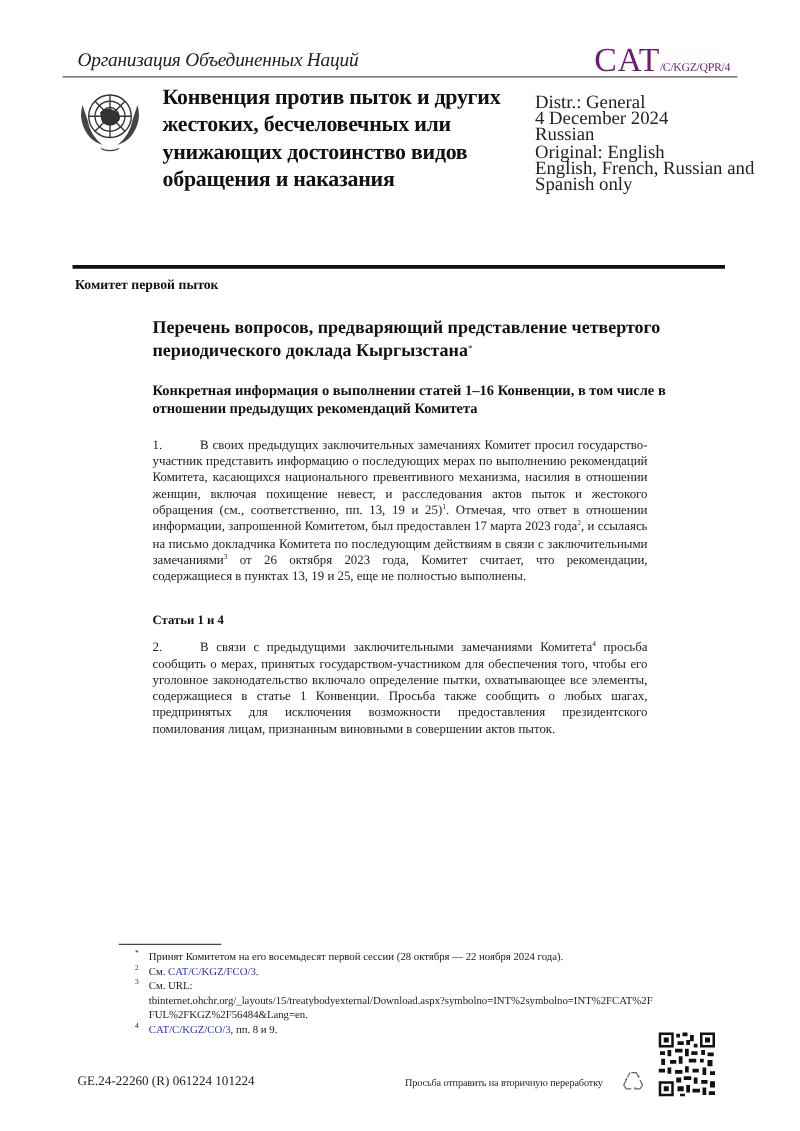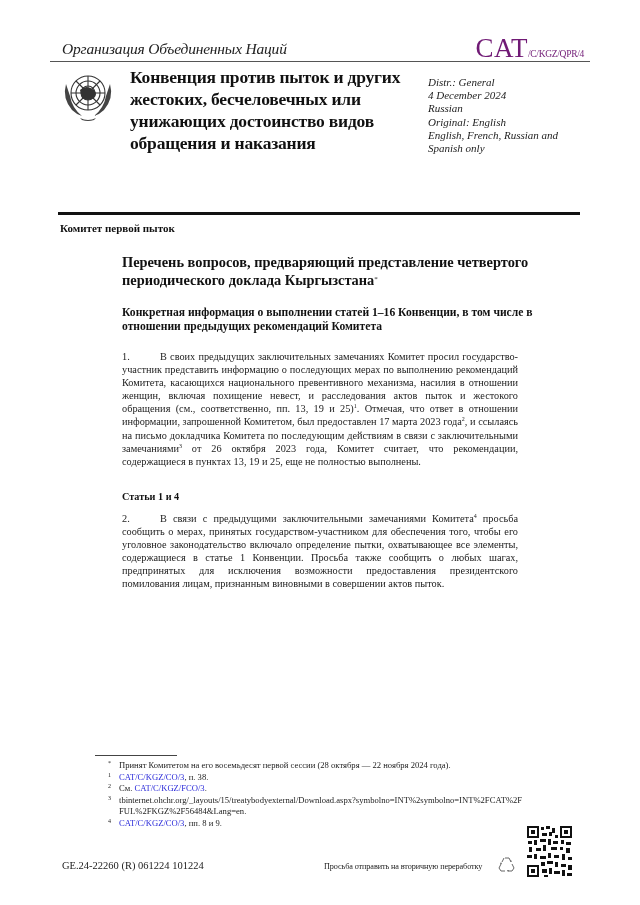--- a/index.html
+++ b/index.html
@@ -6,21 +6,21 @@
   body { width: 640px; height: 905px; position: relative; overflow: hidden;
          font-family: "Liberation Serif", "DejaVu Serif", serif; color: #111; }
   .abs { position: absolute; }
   .org { left: 62px; top: 40px; font-size: 15.5px; letter-spacing: -0.2px; color: #222; font-style: italic; }
   .symbol { right: 56px; top: 33px; white-space: nowrap; color: #701a75; }
   .symbol .big { font-size: 27px; letter-spacing: 0.5px; }
   .symbol .small { font-size: 9.5px; letter-spacing: -0.3px; }
   .hline-top { left: 50px; top: 61px; width: 540px; height: 1px; background: #555; }
   .logo { left: 58px; top: 66px; width: 60px; height: 60px; }
   .conv-title { left: 130px; top: 66px; width: 290px; font-weight: bold; font-size: 17.5px; line-height: 22px; letter-spacing: -0.2px; }
-  .distr { left: 428px; top: 76px; font-size: 11px; line-height: 13.2px; color: #222; font-style: italic; }
+  .distr { left: 428px; top: 76px; font-size: 15px; line-height: 13.2px; color: #222; }
   .hline-thick { left: 58px; top: 212px; width: 522px; height: 2.5px; background: #111; }
   .committee { left: 60px; top: 222px; font-size: 11px; font-weight: bold; }
   .main-title { left: 122px; top: 254px; width: 420px; font-weight: bold; font-size: 14.4px; line-height: 17px; }
   .main-title sup { font-size: 7px; font-weight: normal; vertical-align: 4px; }
   .sub-title { left: 122px; top: 306px; width: 420px; font-weight: bold; font-size: 11.6px; line-height: 14px; }
   .para { left: 122px; width: 396px; font-size: 10.3px; line-height: 13.1px; text-align: justify; color: #222; }
   .para .num { display: inline-block; width: 38px; }
   .para sup { font-size: 6px; vertical-align: 4px; line-height: 0; }
   .p1 { top: 350px; }
   .p2 { top: 512px; }
@@ -94,29 +94,26 @@
   <span class="num">2.</span><span>В связи с предыдущими заключительными замечаниями Комитета</span><sup>4</sup><span> просьба сообщить о мерах, принятых государством-участником для обеспечения того, чтобы его уголовное законодательство включало определение пытки, охватывающее все элементы, содержащиеся в статье 1 Конвенции. Просьба также сообщить о любых шагах, предпринятых для исключения возможности предоставления президентского помилования лицам, признанным виновными в совершении актов пыток.</span>
 </div>
 
 <div class="abs fn-rule"></div>
 <div class="abs footnotes">
   <div class="fn">
     <span class="mk">*</span>
     <span>Принят Комитетом на его восемьдесят первой сессии (28 октября — 22 ноября 2024 года).</span>
   </div>
   <div class="fn">
-    <span class="mk">1</span>
-    <span class="link">CAT/C/KGZ/CO/3</span><span>, п. 38.</span>
-  </div>
-  <div class="fn">
     <span class="mk">2</span>
     <span>См. </span><span class="link">CAT/C/KGZ/FCO/3</span><span>.</span>
   </div>
   <div class="fn">
     <span class="mk">3</span>
+    <div>См. URL:</div>
     <div class="url">tbinternet.ohchr.org/_layouts/15/treatybodyexternal/Download.aspx?symbolno=INT%2symbolno=INT%2FCAT%2FFUL%2FKGZ%2F56484&amp;Lang=en.</div>
   </div>
   <div class="fn">
     <span class="mk">4</span>
     <span class="link">CAT/C/KGZ/CO/3</span><span>, пп. 8 и 9.</span>
   </div>
 </div>
 
 <div class="abs job">GE.24-22260  (R)  061224  101224</div>
 <div class="abs recycle-text">Просьба отправить на вторичную переработку</div>

